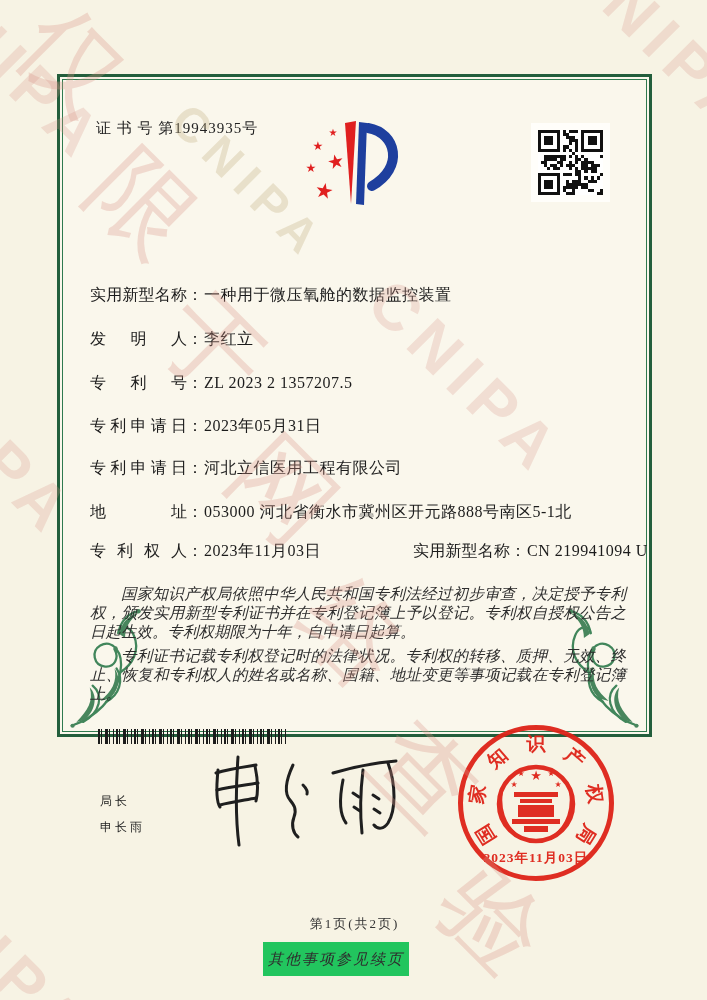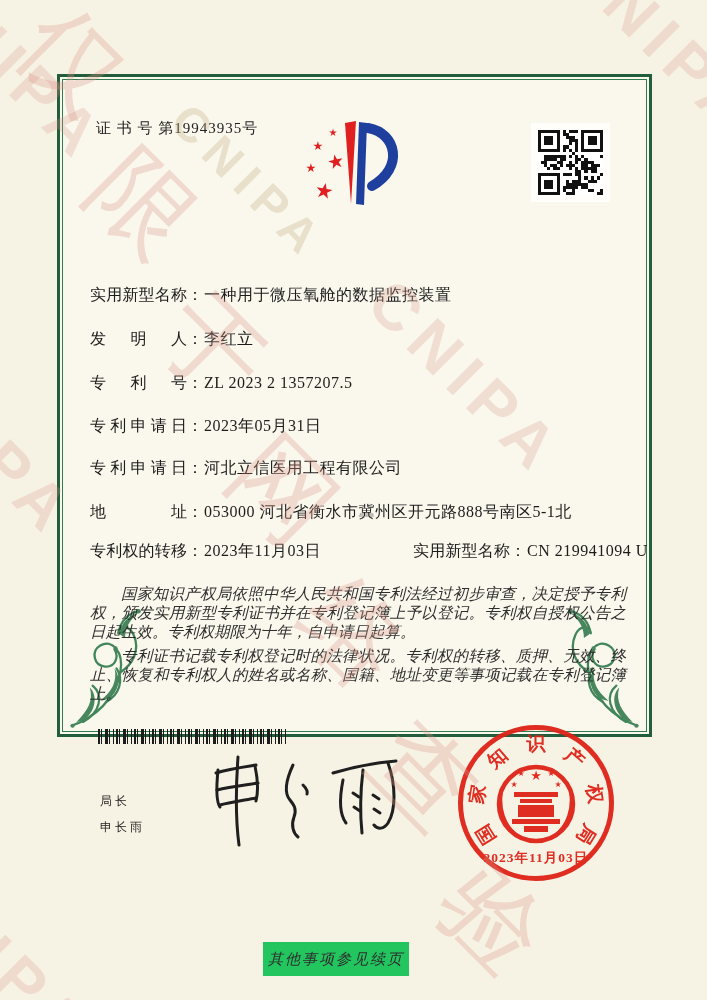--- a/index.html
+++ b/index.html
@@ -362,21 +362,21 @@
     <div class="frow" style="top:339px">
       <span class="flabel">专利申请日</span><span class="fcolon">：</span><span class="fvalue">2023年05月31日</span>
     </div>
     <div class="frow" style="top:381px">
       <span class="flabel">专利申请日</span><span class="fcolon">：</span><span class="fvalue">河北立信医用工程有限公司</span>
     </div>
     <div class="frow" style="top:425px">
       <span class="flabel">地址</span><span class="fcolon">：</span><span class="fvalue">053000 河北省衡水市冀州区开元路888号南区5-1北</span>
     </div>
     <div class="frow" style="top:464px">
-      <span class="flabel">专利权的转移</span><span class="fcolon">：</span><span class="fvalue">2023年11月03日</span>
+      <span class="flabel">专利权人</span><span class="fcolon">：</span><span class="fvalue">2023年11月03日</span>
       <span class="fpair2">
         <span class="flabel">实用新型名称</span><span class="fcolon">：</span><span class="fvalue">CN 219941094 U</span>
       </span>
     </div>
 
     <div class="legal">
       <p>国家知识产权局依照中华人民共和国专利法经过初步审查，决定授予专利权，颁发实用新型专利证书并在专利登记簿上予以登记。专利权自授权公告之日起生效。专利权期限为十年，自申请日起算。</p>
       <p>专利证书记载专利权登记时的法律状况。专利权的转移、质押、无效、终止、恢复和专利权人的姓名或名称、国籍、地址变更等事项记载在专利登记簿上。</p>
     </div>
 
@@ -428,20 +428,21 @@
       <div class="seal-date">2023年11月03日</div>
     <span class="seal-char" style="transform: translate(-50%, -50%) rotate(-122deg) translateY(-59px);">国</span>
         <span class="seal-char" style="transform: translate(-50%, -50%) rotate(-81.3333deg) translateY(-59px);">家</span>
         <span class="seal-char" style="transform: translate(-50%, -50%) rotate(-40.6667deg) translateY(-59px);">知</span>
         <span class="seal-char" style="transform: translate(-50%, -50%) rotate(0deg) translateY(-59px);">识</span>
         <span class="seal-char" style="transform: translate(-50%, -50%) rotate(40.6667deg) translateY(-59px);">产</span>
         <span class="seal-char" style="transform: translate(-50%, -50%) rotate(81.3333deg) translateY(-59px);">权</span>
         <span class="seal-char" style="transform: translate(-50%, -50%) rotate(122deg) translateY(-59px);">局</span>
       </div>
 
+    <div class="page-info">第1页(共2页)</div>
   </div>
 </div>
 
 <div class="cont-box">其他事项参见续页</div>
 
 <div class="wm-layer" id="wm">
     <span class="wm-char" style="left: 22px; top: 12px;">仅</span>
     <span class="wm-char" style="left: 92px; top: 155px;">限</span>
     <span class="wm-char" style="left: 162px; top: 298px;">于</span>
     <span class="wm-char" style="left: 232px; top: 441px;">网</span>

